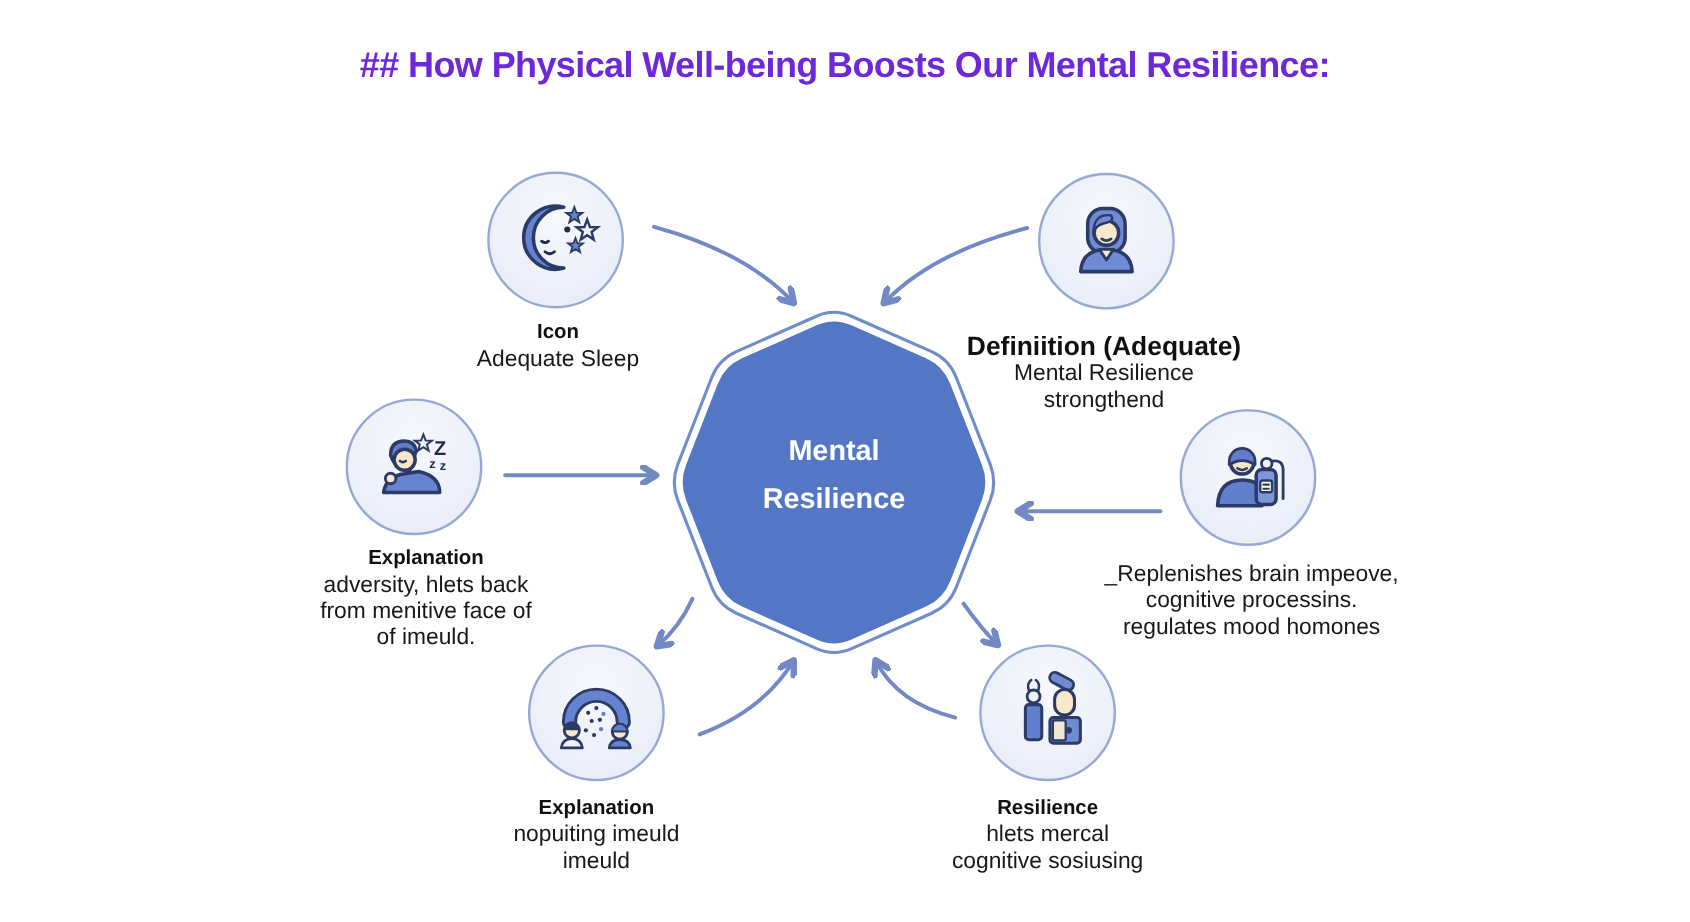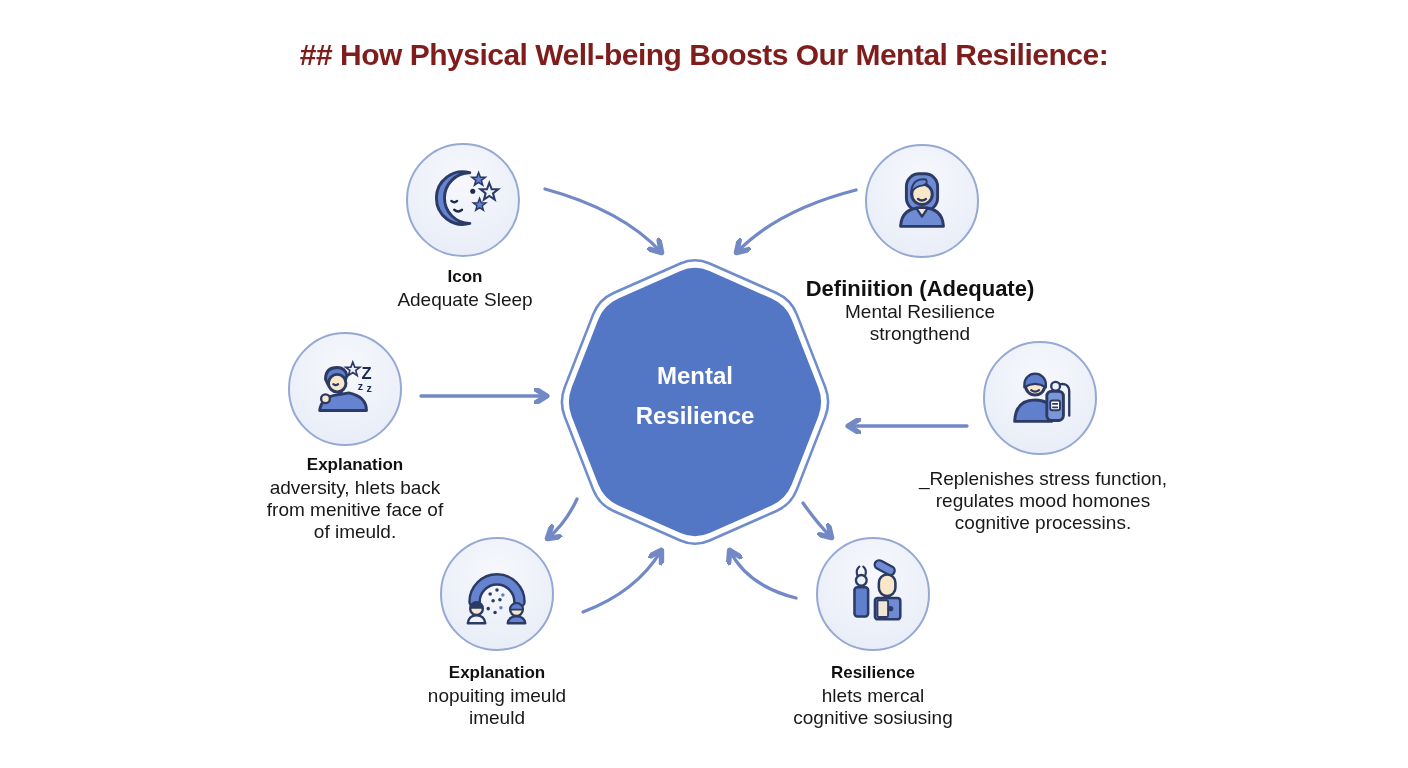--- a/index.html
+++ b/index.html
@@ -2,21 +2,21 @@
 <html><head>
 <meta charset="utf-8">
 <style>
   html,body{margin:0;padding:0;background:#ffffff;}
   .canvas{
     position:relative;width:1408px;height:768px;overflow:hidden;background:#ffffff;
     font-family:"Liberation Sans", sans-serif;color:#111;
   }
   .title{
     position:absolute;top:38px;left:0;width:100%;text-align:center;
-    font-size:30px;font-weight:bold;letter-spacing:-0.5px;color:#7f1d1d;margin:0;
+    font-size:30px;font-weight:bold;letter-spacing:-0.5px;color:#6d28d9;margin:0;
   }
   .arrows{position:absolute;left:0;top:0;pointer-events:none;}
   .arrows path{fill:none;stroke:#7289c6;stroke-width:3.3;stroke-linecap:round;}
   .octagon-svg{position:absolute;left:545px;top:245px;}
   .center-label{
     position:absolute;left:545px;top:356px;width:300px;text-align:center;
     color:#ffffff;font-size:24px;font-weight:bold;line-height:40px;
   }
   .node-circle{
     position:absolute;width:114px;height:114px;border-radius:50%;
@@ -140,23 +140,23 @@
       <path d="M14,64 Q15,42 35,42 Q49,42 52,52 L52,64 Z" fill="#6080cd" stroke="#2c3a66" stroke-width="3" stroke-linejoin="round"></path>
       <path d="M60,26 Q70,24 70,34 L70,58" fill="none" stroke="#2c3a66" stroke-width="2.4" stroke-linecap="round"></path>
       <rect x="47" y="33" width="17" height="30" rx="5" fill="#7b97d8" stroke="#2c3a66" stroke-width="3"></rect>
       <circle cx="56" cy="28" r="4.5" fill="#eef1f8" stroke="#2c3a66" stroke-width="2.4"></circle>
       <rect x="50.5" y="42.5" width="10" height="10" rx="2" fill="#ffffff" stroke="#2c3a66" stroke-width="2"></rect>
       <path d="M52.5,46 L58.5,46 M52.5,49.5 L58.5,49.5" stroke="#2c3a66" stroke-width="1.8"></path>
     </svg>
   </div>
   <div class="node-text t-hyd">
     <div class="node-heading"></div>
-    <div class="node-line">_Replenishes stress function,</div>
+    <div class="node-line">_Replenishes brain impeove,</div>
+    <div class="node-line">cognitive processins.</div>
     <div class="node-line">regulates mood homones</div>
-    <div class="node-line">cognitive processins.</div>
   </div>
 
   <div class="node-circle c-soc">
     <svg width="78" height="78" viewBox="0 0 80 80">
       <path d="M17,48 A23,23 0 0 1 63,48" fill="none" stroke="#2c3a66" stroke-width="13" stroke-linecap="round"></path>
       <path d="M17,48 A23,23 0 0 1 63,48" fill="none" stroke="#6583cf" stroke-width="8" stroke-linecap="round"></path>
       <circle cx="33" cy="40" r="1.8" fill="#2c3a66"></circle>
         <circle cx="40" cy="36" r="1.8" fill="#2c3a66"></circle>
       <circle cx="46" cy="41" r="1.8" fill="#5f7ecb"></circle>
         <circle cx="36" cy="47" r="1.8" fill="#2c3a66"></circle>

